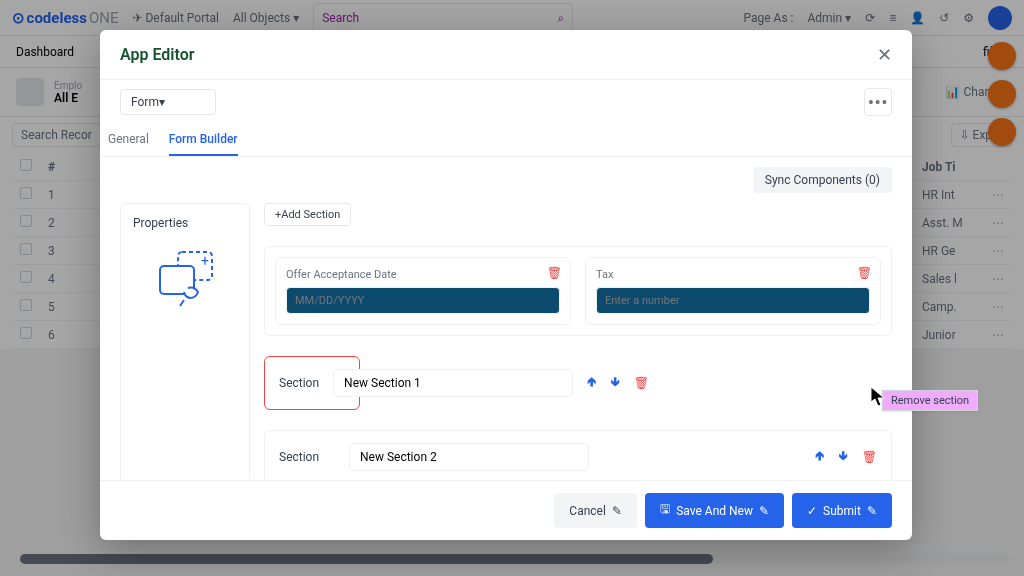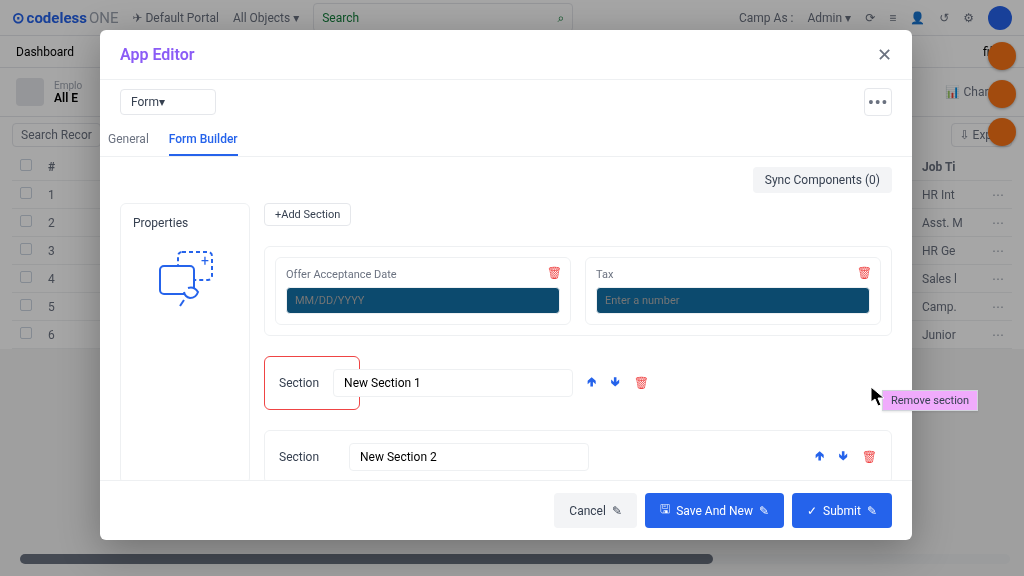--- a/index.html
+++ b/index.html
@@ -4,38 +4,38 @@
 <style>
 *{box-sizing:border-box;margin:0;padding:0;font-family:-apple-system,BlinkMacSystemFont,"Segoe UI",Roboto,Arial,sans-serif}
 body{background:#f5f5f5;width:1024px;height:576px;overflow:hidden;position:relative}
 .scrim{position:absolute;inset:0;background:rgba(0,0,0,.35);z-index:5}
 
 
 .bg{position:absolute;inset:0;filter:none}
 .topbar{height:36px;background:#fff;display:flex;align-items:center;padding:0 12px;gap:14px;border-bottom:1px solid #e5e7eb;font-size:12px;color:#6b7280}
 .logo{color:#2563eb;font-weight:700;font-size:15px;display:flex;align-items:center;gap:2px}
 .logo .one{color:#9ca3af;font-weight:400}
-.search{flex:1;max-width:260px;height:29px;border:1px solid #e5e7eb;border-radius:4px;padding:0 8px;color:#15803d;display:flex;align-items:center;justify-content:space-between}
+.search{flex:1;max-width:260px;height:29px;border:1px solid #e5e7eb;border-radius:4px;padding:0 8px;color:#a21caf;display:flex;align-items:center;justify-content:space-between}
 .topicons{margin-left:auto;display:flex;gap:14px;align-items:center;color:#6b7280}
 .avatar{width:24px;height:24px;border-radius:50%;background:#2563eb}
 .subbar{height:32px;background:#fff;border-bottom:1px solid #e5e7eb;display:flex;align-items:center;padding:0 16px;font-size:12px;justify-content:space-between}
 .fab{position:absolute;right:8px;width:28px;height:28px;border-radius:50%;background:#f97316;box-shadow:0 1px 3px rgba(0,0,0,.3)}
 .pagehead{display:flex;align-items:center;gap:10px;padding:10px 16px;background:#fff;border-bottom:1px solid #e5e7eb;font-size:12px}
 .icon-emp{width:28px;height:28px;background:#e5e7eb;border-radius:4px}
 .tablewrap{background:#fff;padding:0 12px}
 .filterbar{display:flex;gap:8px;padding:6px 0;font-size:12px;color:#6b7280}
 .filterbar .sbox{border:1px solid #e5e7eb;border-radius:4px;padding:4px 8px}
 .tbl{width:100%;font-size:12px;border-collapse:collapse}
 .tbl th,.tbl td{border-bottom:1px solid #eef0f2;padding:6px 8px;text-align:left;color:#6b7280}
 .cb{width:12px;height:12px;border:1px solid #cbd5e1;border-radius:2px;display:inline-block}
 
 
 .modal{position:absolute;left:100px;top:30px;width:812px;height:510px;background:#fff;border-radius:6px;box-shadow:0 10px 40px rgba(0,0,0,.3);z-index:10;display:flex;flex-direction:column;overflow:hidden}
 .mhead{display:flex;justify-content:space-between;align-items:center;padding:14px 20px;border-bottom:1px solid #eef0f2}
-.mhead h2{font-size:16px;font-weight:600;color:#8b5cf6}
+.mhead h2{font-size:16px;font-weight:600;color:#14532d}
 .close{font-size:18px;color:#6b7280;cursor:pointer;background:none;border:none}
 .mtoolbar{display:flex;align-items:center;padding:10px 20px 0;gap:12px}
 .bcrumb{font-size:12px;color:#2563eb}
 .bcrumb .sep{color:#9ca3af}
 .spacer{flex:1}
 .btn-outline{border:1px solid #2563eb;color:#2563eb;background:#fff;border-radius:4px;padding:5px 12px;font-size:12px;display:flex;align-items:center;gap:6px;cursor:pointer}
 .mrow2{display:flex;align-items:center;padding:8px 20px;gap:12px}
 .sel{border:1px solid #e5e7eb;border-radius:4px;padding:5px 10px;font-size:12px;color:#374151;width:96px;display:flex;justify-content:flex-start;background:#fff}
 .more{border:1px solid #e5e7eb;border-radius:4px;width:28px;height:28px;display:flex;align-items:center;justify-content:center;color:#6b7280;font-weight:700;letter-spacing:1px}
 .tabs{display:flex;gap:20px;padding:0 8px;border-bottom:1px solid #eef0f2;font-size:12px}
@@ -89,21 +89,21 @@
 <div class="bg">
   <div class="topbar">
     <span class="logo">⊙<span>codeless</span><span class="one">ONE</span></span>
     <span>✈ <span>Default Portal</span></span>
     <span>All Objects ▾</span>
     <div class="search">
         <span>Search</span>
         <span>⌕</span>
       </div>
     <div class="topicons">
-      <span>Camp As :</span>
+      <span>Page As :</span>
       <span><span>Admin</span> ▾</span>
       <span>⟳</span>
       <span>≡</span>
       <span>👤</span>
       <span>↺</span>
       <span>⚙</span>
       <span class="avatar"></span>
     </div>
   </div>
   <div class="subbar">

